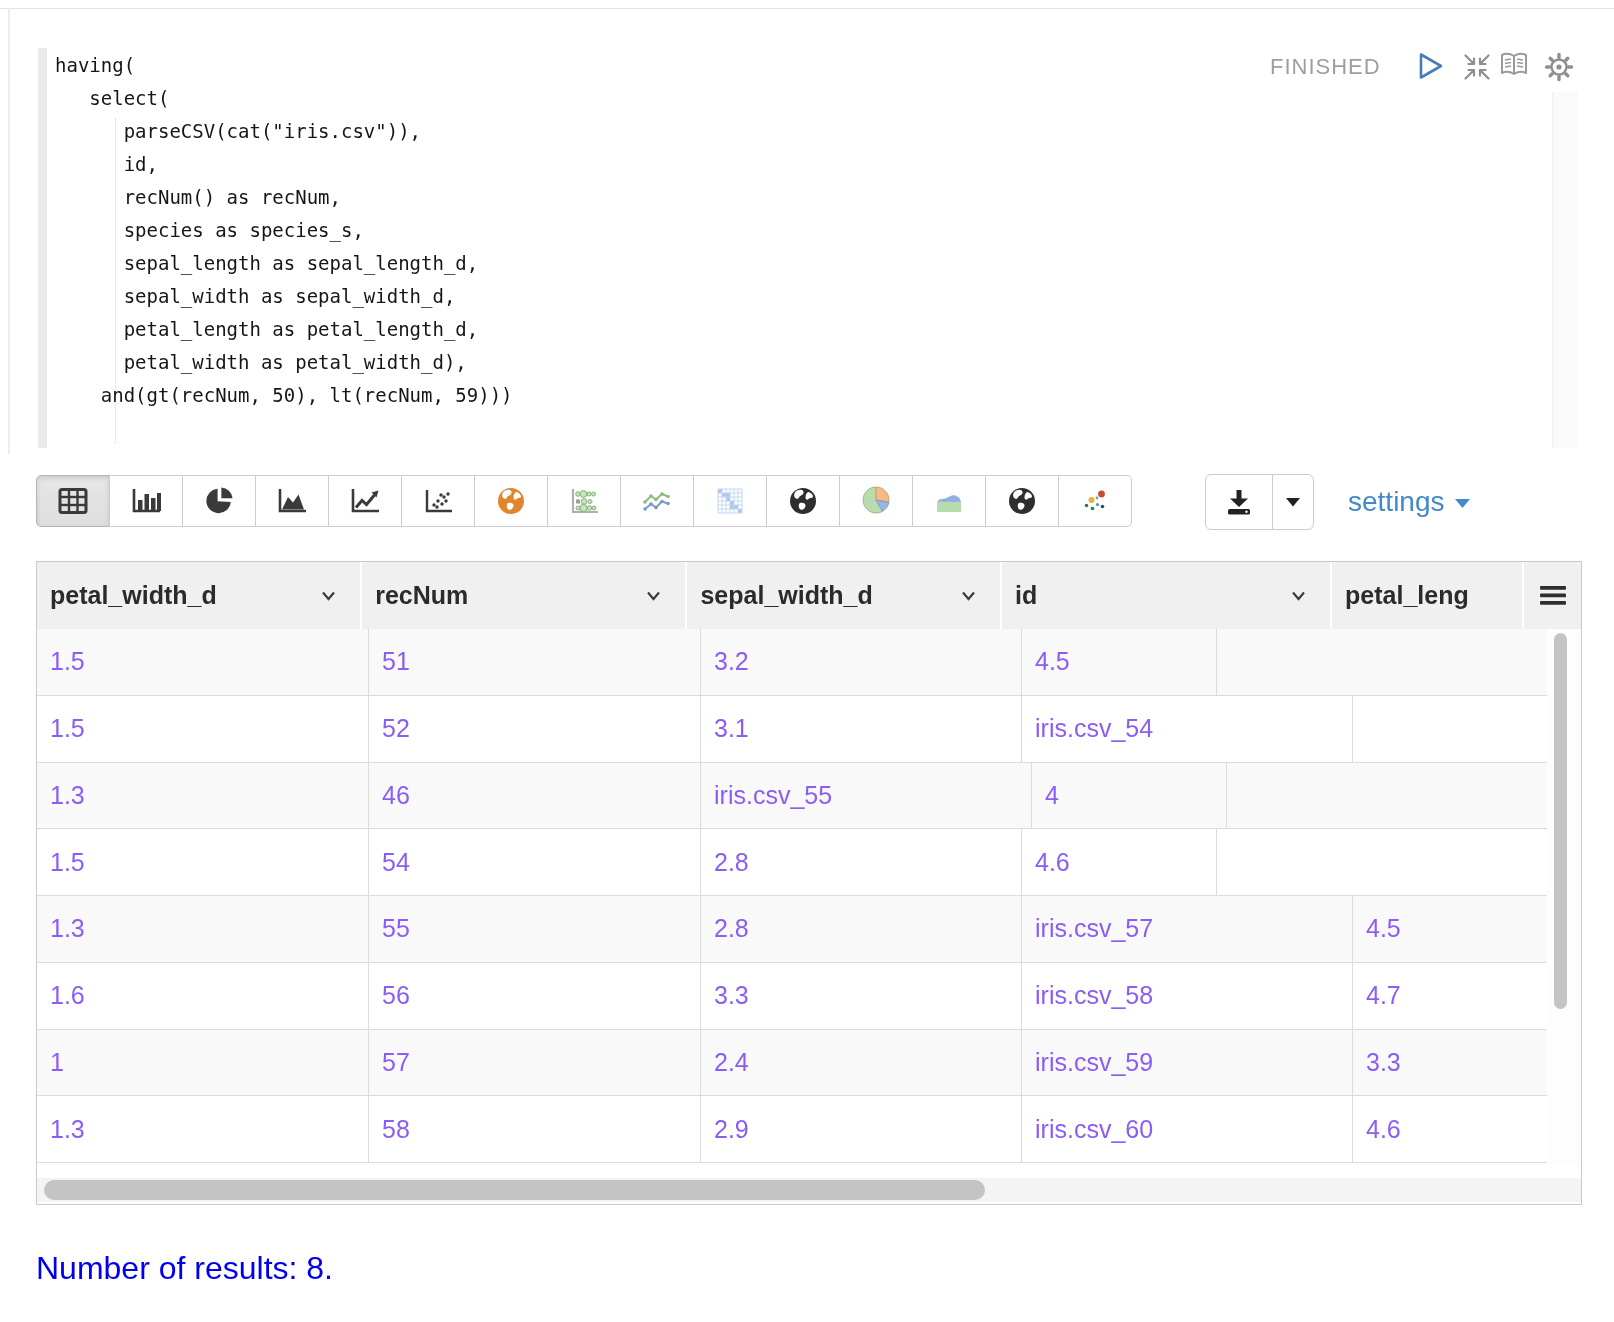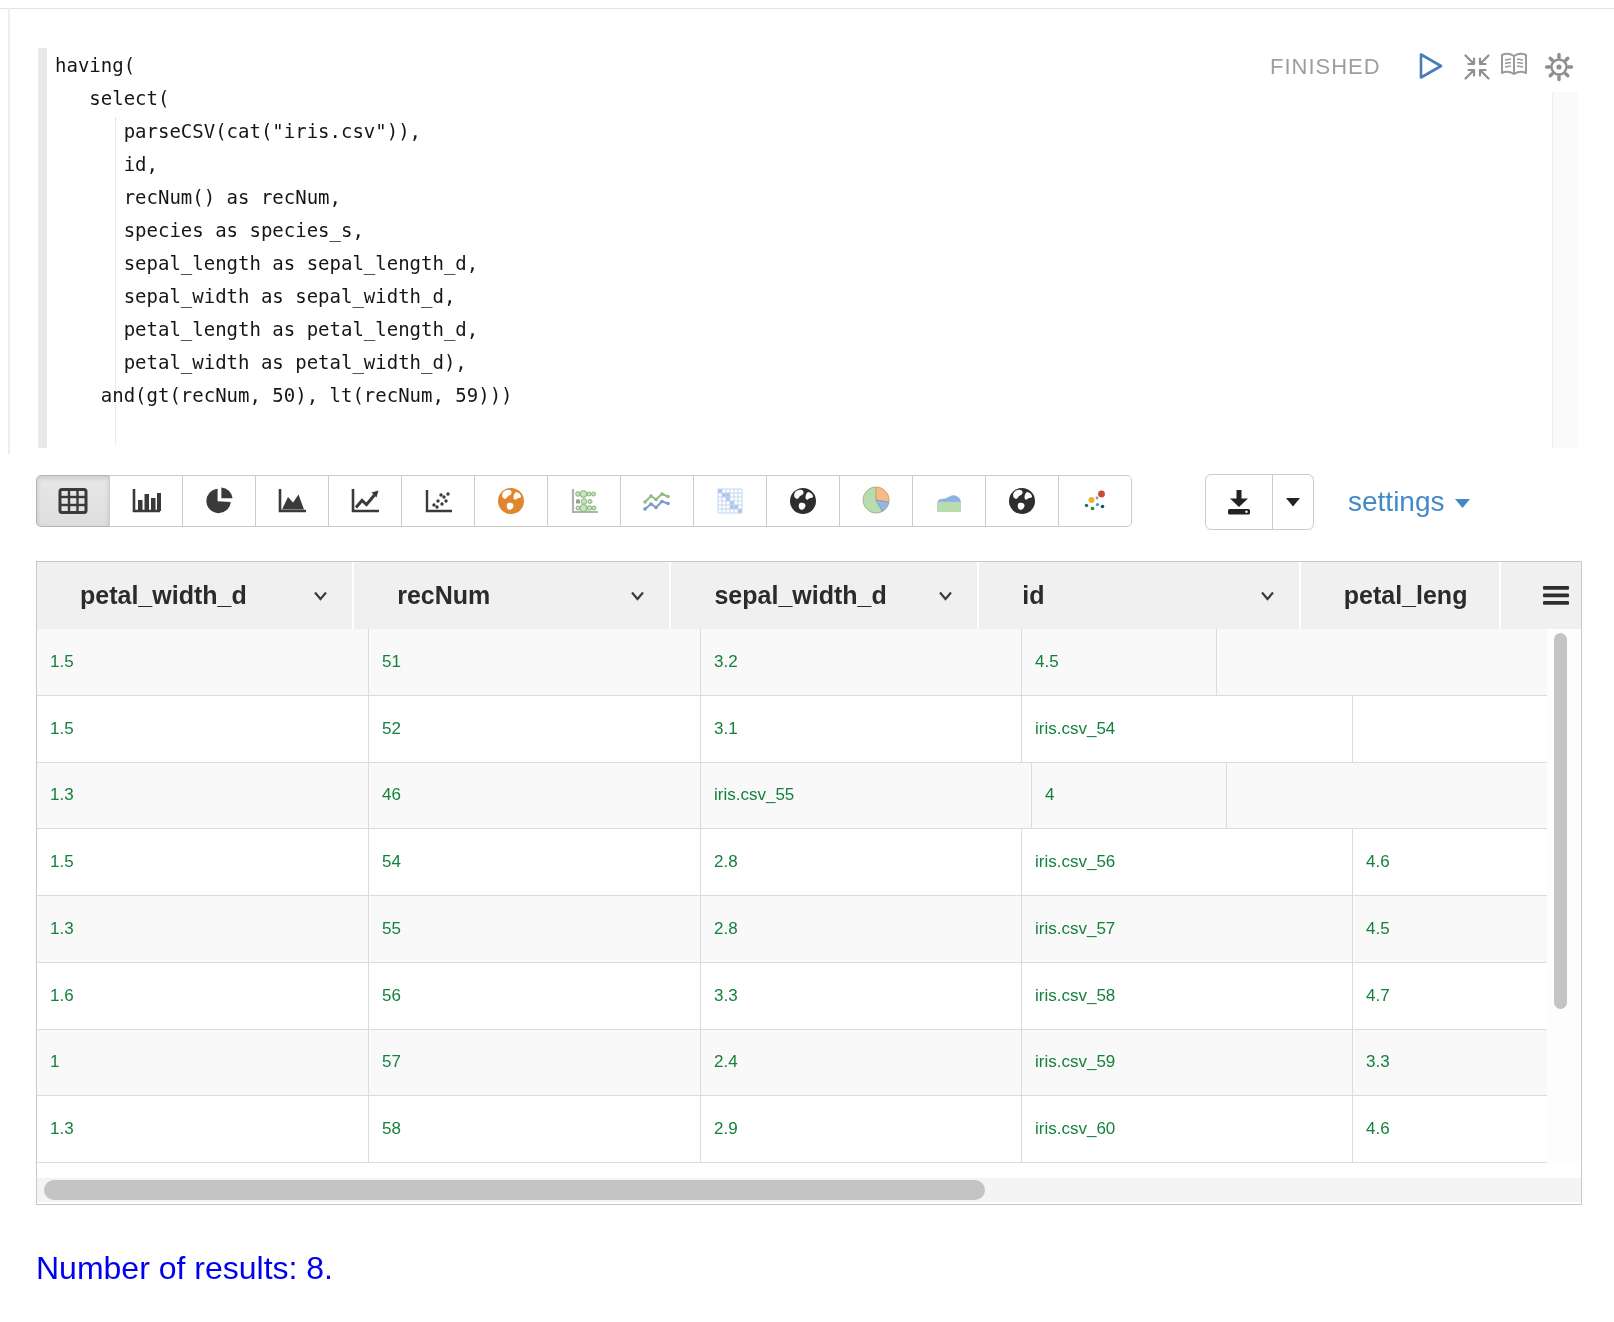--- a/index.html
+++ b/index.html
@@ -41,28 +41,28 @@
 
   #settings { left:1348px; top:474px; height:56px; display:flex; align-items:center;
               font-size:28px; color:#4489c8; cursor:pointer; }
   #settings svg { margin-left:10px; margin-top:4px; }
 
   
   #grid { left:36px; top:561px; width:1546px; height:644px; border:1px solid #c9c9c9; background:#fff; }
   #thead { position:absolute; left:0; top:0; width:1544px; height:67px; background:#f0f0f0; display:flex; }
   .th { position:relative; height:67px; background:#f0f0f0; border-right:2px solid #fff;
         font-weight:bold; font-size:25px; color:#2b2b2b; line-height:67px; padding-left:13px;
-        white-space:nowrap; overflow:hidden; cursor:pointer;margin-left:30px; }
+        white-space:nowrap; overflow:hidden; cursor:pointer; }
   .th .chev { position:absolute; right:24px; top:29px; }
   #th-menu { border-right:none; display:flex; align-items:center; justify-content:center; padding-left:0; }
 
   #tbody { position:absolute; left:0; top:67px; width:1511px; }
   .tr { display:flex; width:1511px; height:66.75px; border-bottom:1px solid #dcdcdc; background:#fff; }
   .tr.stripe { background:#f9f9f9; }
-  .td { height:100%; border-right:1px solid #dcdcdc; font-size:17px; color:#15803d;
+  .td { height:100%; border-right:1px solid #dcdcdc; font-size:25px; color:#8b5cf6;
         padding-left:13px; display:flex; align-items:center; white-space:nowrap; overflow:hidden; }
 
   #vscroll { position:absolute; left:1510px; top:67px; width:34px; height:534px; background:#fdfdfd; }
   #vthumb { position:absolute; left:7px; top:4px; width:13px; height:376px; background:#c4c4c4; border-radius:7px; }
 
   #hscroll { position:absolute; left:0; top:616px; width:1544px; height:24px; background:#f4f4f4; }
   #hthumb { position:absolute; left:7px; top:2px; width:941px; height:20px; background:#c4c4c4; border-radius:10px; }
 
   #footer-text { left:36px; top:1250px; font-size:32px; color:#0000ee; }
 </style>
@@ -372,21 +372,20 @@
       <div class="tr stripe">
         <div class="td" style="width:332px">1.3</div>
         <div class="td" style="width:332px">46</div>
         <div class="td" style="width:331px">iris.csv_55</div>
         <div class="td" style="width:195px">4</div>
       </div>
       <div class="tr">
         <div class="td" style="width:332px">1.5</div>
         <div class="td" style="width:332px">54</div>
         <div class="td" style="width:321px">2.8</div>
-        <div class="td" style="width:331px">iris.csv_56</div>
         <div class="td" style="width:195px">4.6</div>
       </div>
       <div class="tr stripe">
         <div class="td" style="width:332px">1.3</div>
         <div class="td" style="width:332px">55</div>
         <div class="td" style="width:321px">2.8</div>
         <div class="td" style="width:331px">iris.csv_57</div>
         <div class="td" style="width:195px">4.5</div>
       </div>
       <div class="tr">

